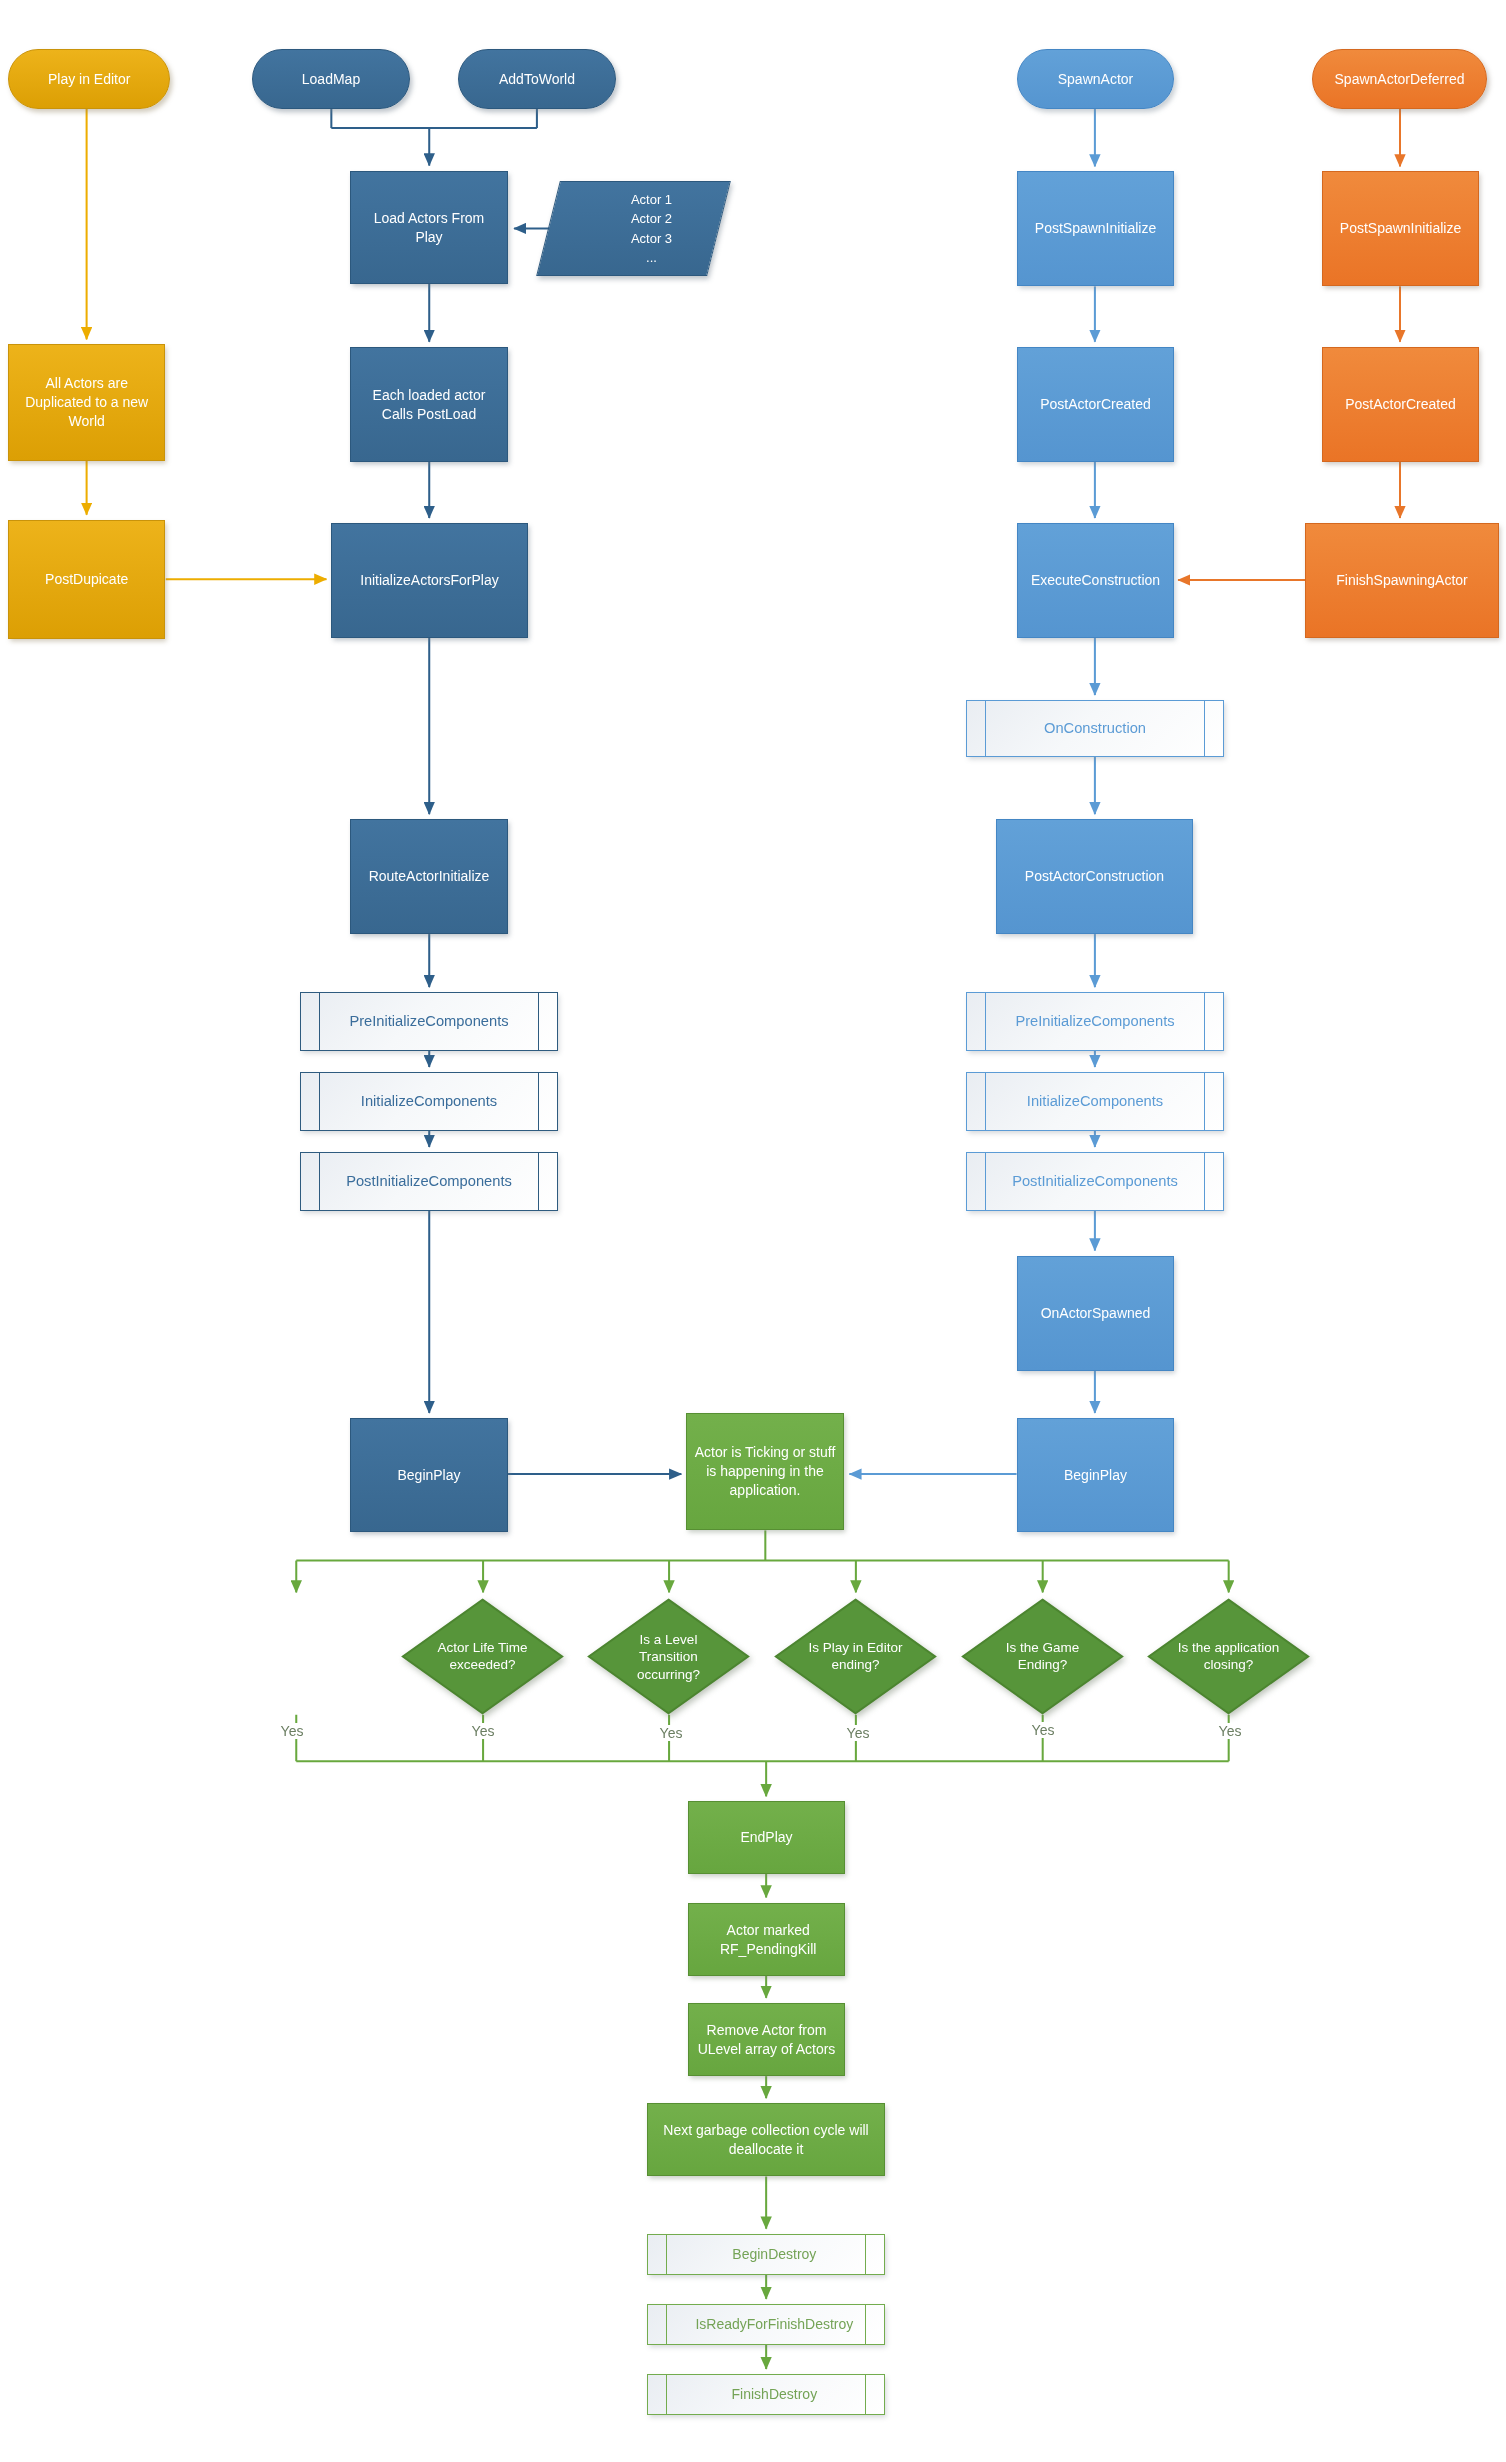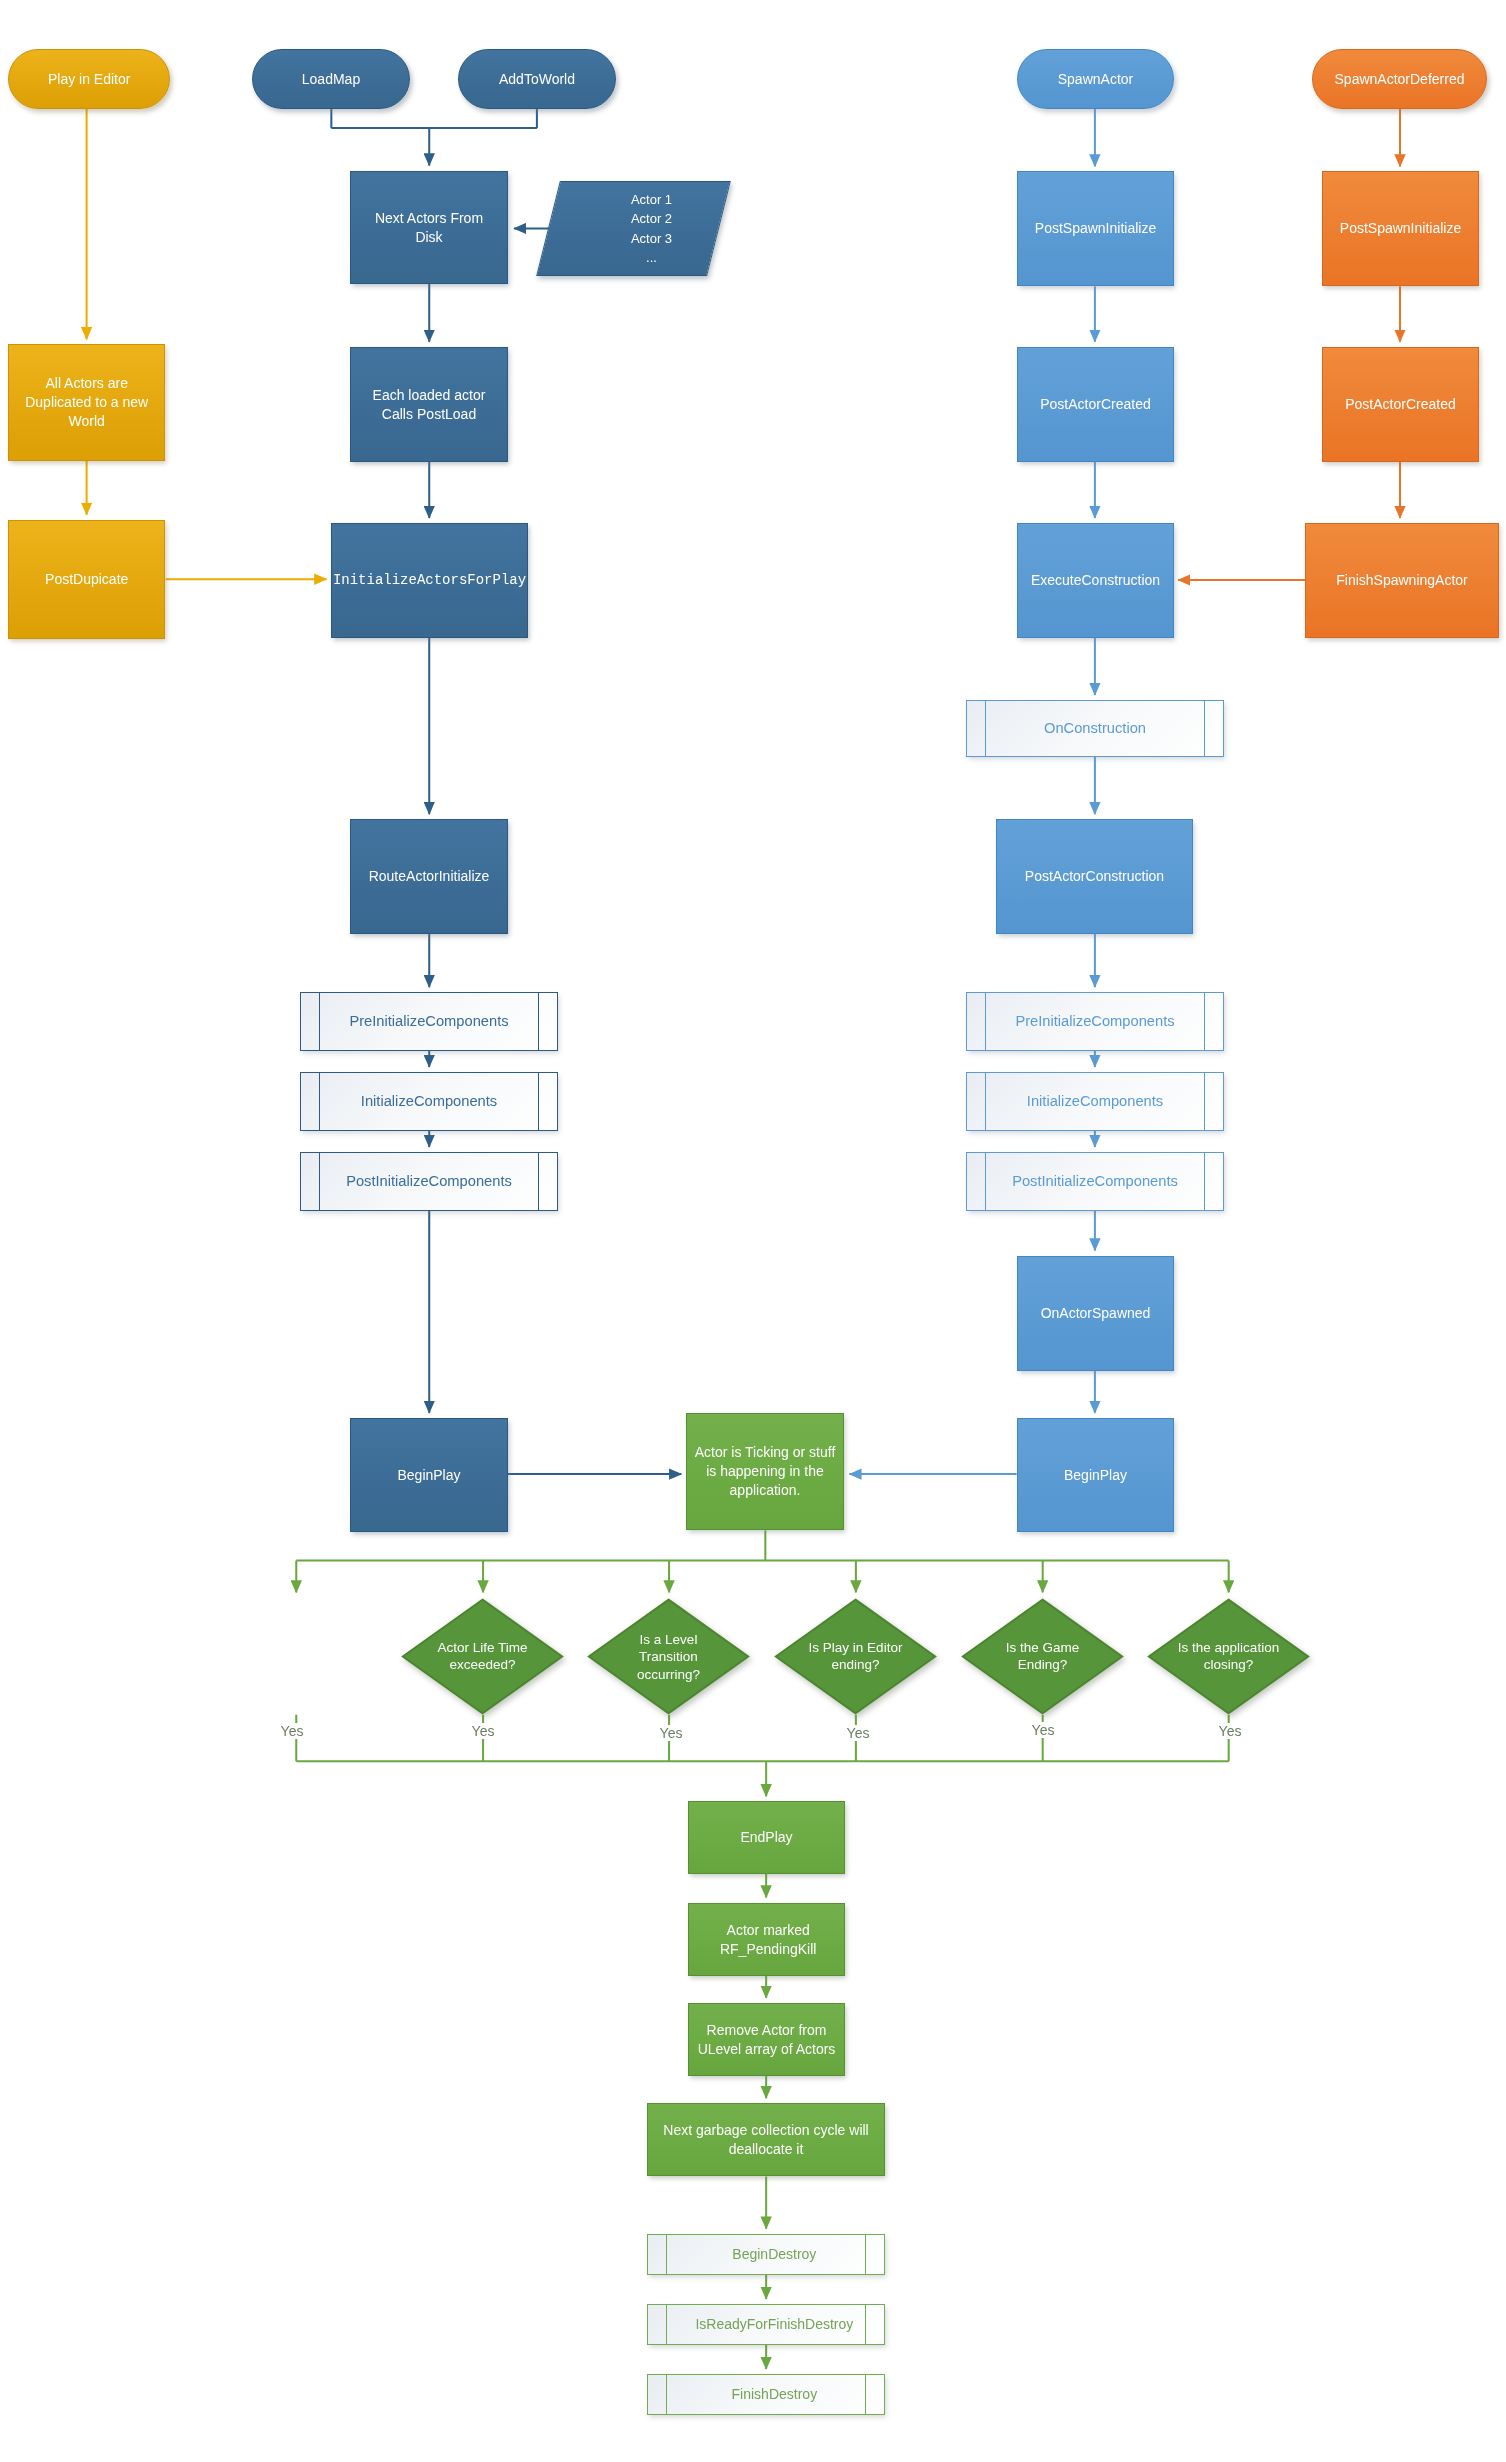--- a/index.html
+++ b/index.html
@@ -144,38 +144,38 @@
       <span>PostDupicate</span>
     </div>
 
   <div class="node stadium dark" style="left:252px;top:49px;width:158px;height:60px;">
       <span>LoadMap</span>
     </div>
   <div class="node stadium dark" style="left:458px;top:49px;width:158px;height:60px;">
       <span>AddToWorld</span>
     </div>
   <div class="node dark" style="left:350px;top:171px;width:158px;height:113px;">
-      <span class="lbl-narrow">Next Actors From Disk</span>
+      <span class="lbl-narrow">Load Actors From Play</span>
     </div>
 
   <div class="para" style="left:548px;top:181px;width:171px;height:95px;">
     <div class="para-inner">
       <div>Actor 1</div>
       <div>Actor 2</div>
       <div>Actor 3</div>
       <div>...</div>
     </div>
   </div>
 
   <div class="node dark" style="left:350px;top:347px;width:158px;height:115px;flex-direction:column;">
     <div>Each loaded actor</div>
     <div><span>Calls</span><b class="b2">PostLoad</b></div>
   </div>
 
-  <div class="node dark" style="left:331px;top:523px;width:197px;height:115px;font-family:Liberation Mono, monospace;">
+  <div class="node dark" style="left:331px;top:523px;width:197px;height:115px;">
       <span>InitializeActorsForPlay</span>
     </div>
   <div class="node dark" style="left:350px;top:819px;width:158px;height:115px;">
       <span>RouteActorInitialize</span>
     </div>
 
   <div class="node sub sub-dark" style="left:300px;top:992px;width:258px;height:59px;">
       <span>PreInitializeComponents</span>
     </div>
   <div class="node sub sub-dark" style="left:300px;top:1072px;width:258px;height:59px;">

